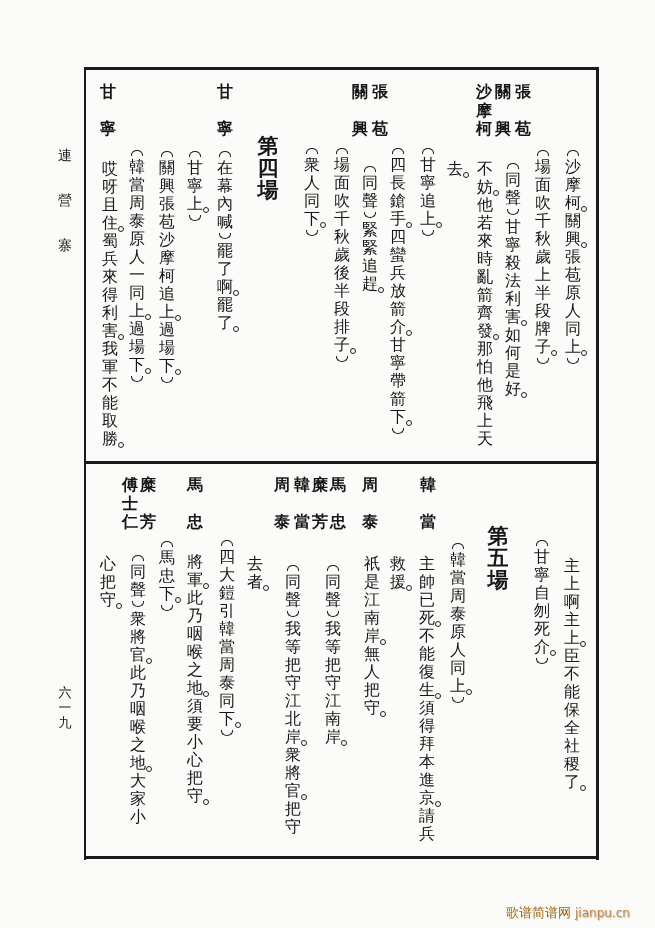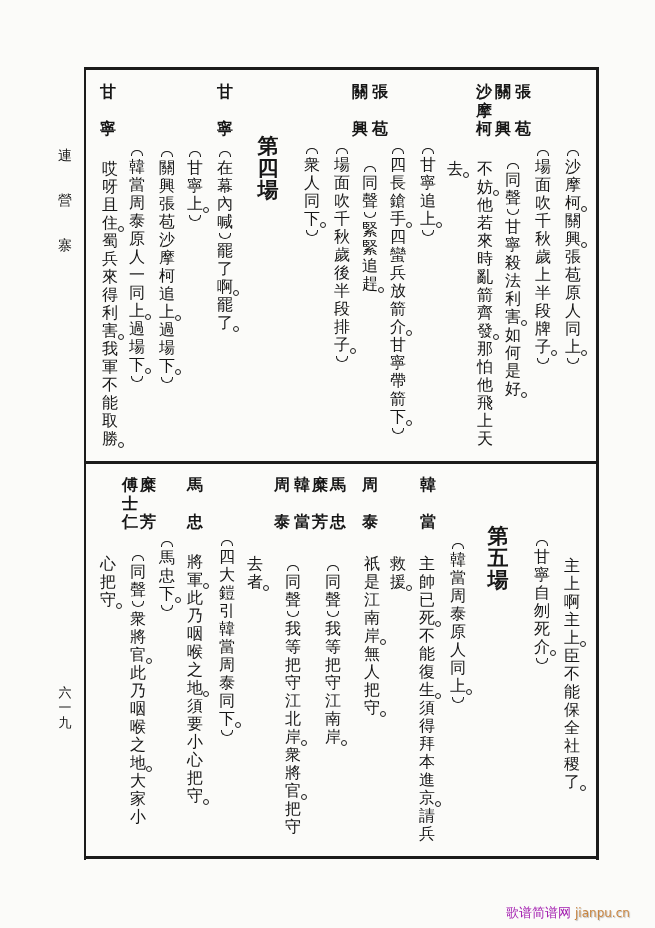--- a/index.html
+++ b/index.html
@@ -50,21 +50,21 @@
     .vmargin {
       position: absolute; width: 18px; height: 106px;
       display: flex; flex-direction: column; justify-content: space-between; align-items: center;
       font-size: 14px;
     }
     .vmargin .ch { display: block; height: 16px; line-height: 16px; }
     .pn { font-size: 13px; width: 18px; }
     .pn .ch { width: 18px; height: 15px; line-height: 15px; }
 
     .watermark { position: absolute; left: 506px; top: 904px; font-size: 13px; white-space: nowrap; }
-    .wm-site { color: #a21caf; }
+    .wm-site { color: #a16207; }
     .wm-domain { color: #c8843f; margin-left: 4px; text-shadow: 1px 1px 1px #bbb; font-family: "DejaVu Sans", sans-serif; font-size: 12px; }
   </style>
 </head>
 <body>
 
 <div class="frame-line" style="left:85px;top:67px;width:514px;height:3px;"></div>
 <div class="frame-line" style="left:596px;top:67px;width:3px;height:793px;"></div>
 <div class="frame-line" style="left:84px;top:67px;width:1.5px;height:793px;"></div>
 <div class="frame-line" style="left:85px;top:461px;width:514px;height:3px;"></div>
 <div class="frame-line" style="left:85px;top:856px;width:514px;height:3px;"></div>

